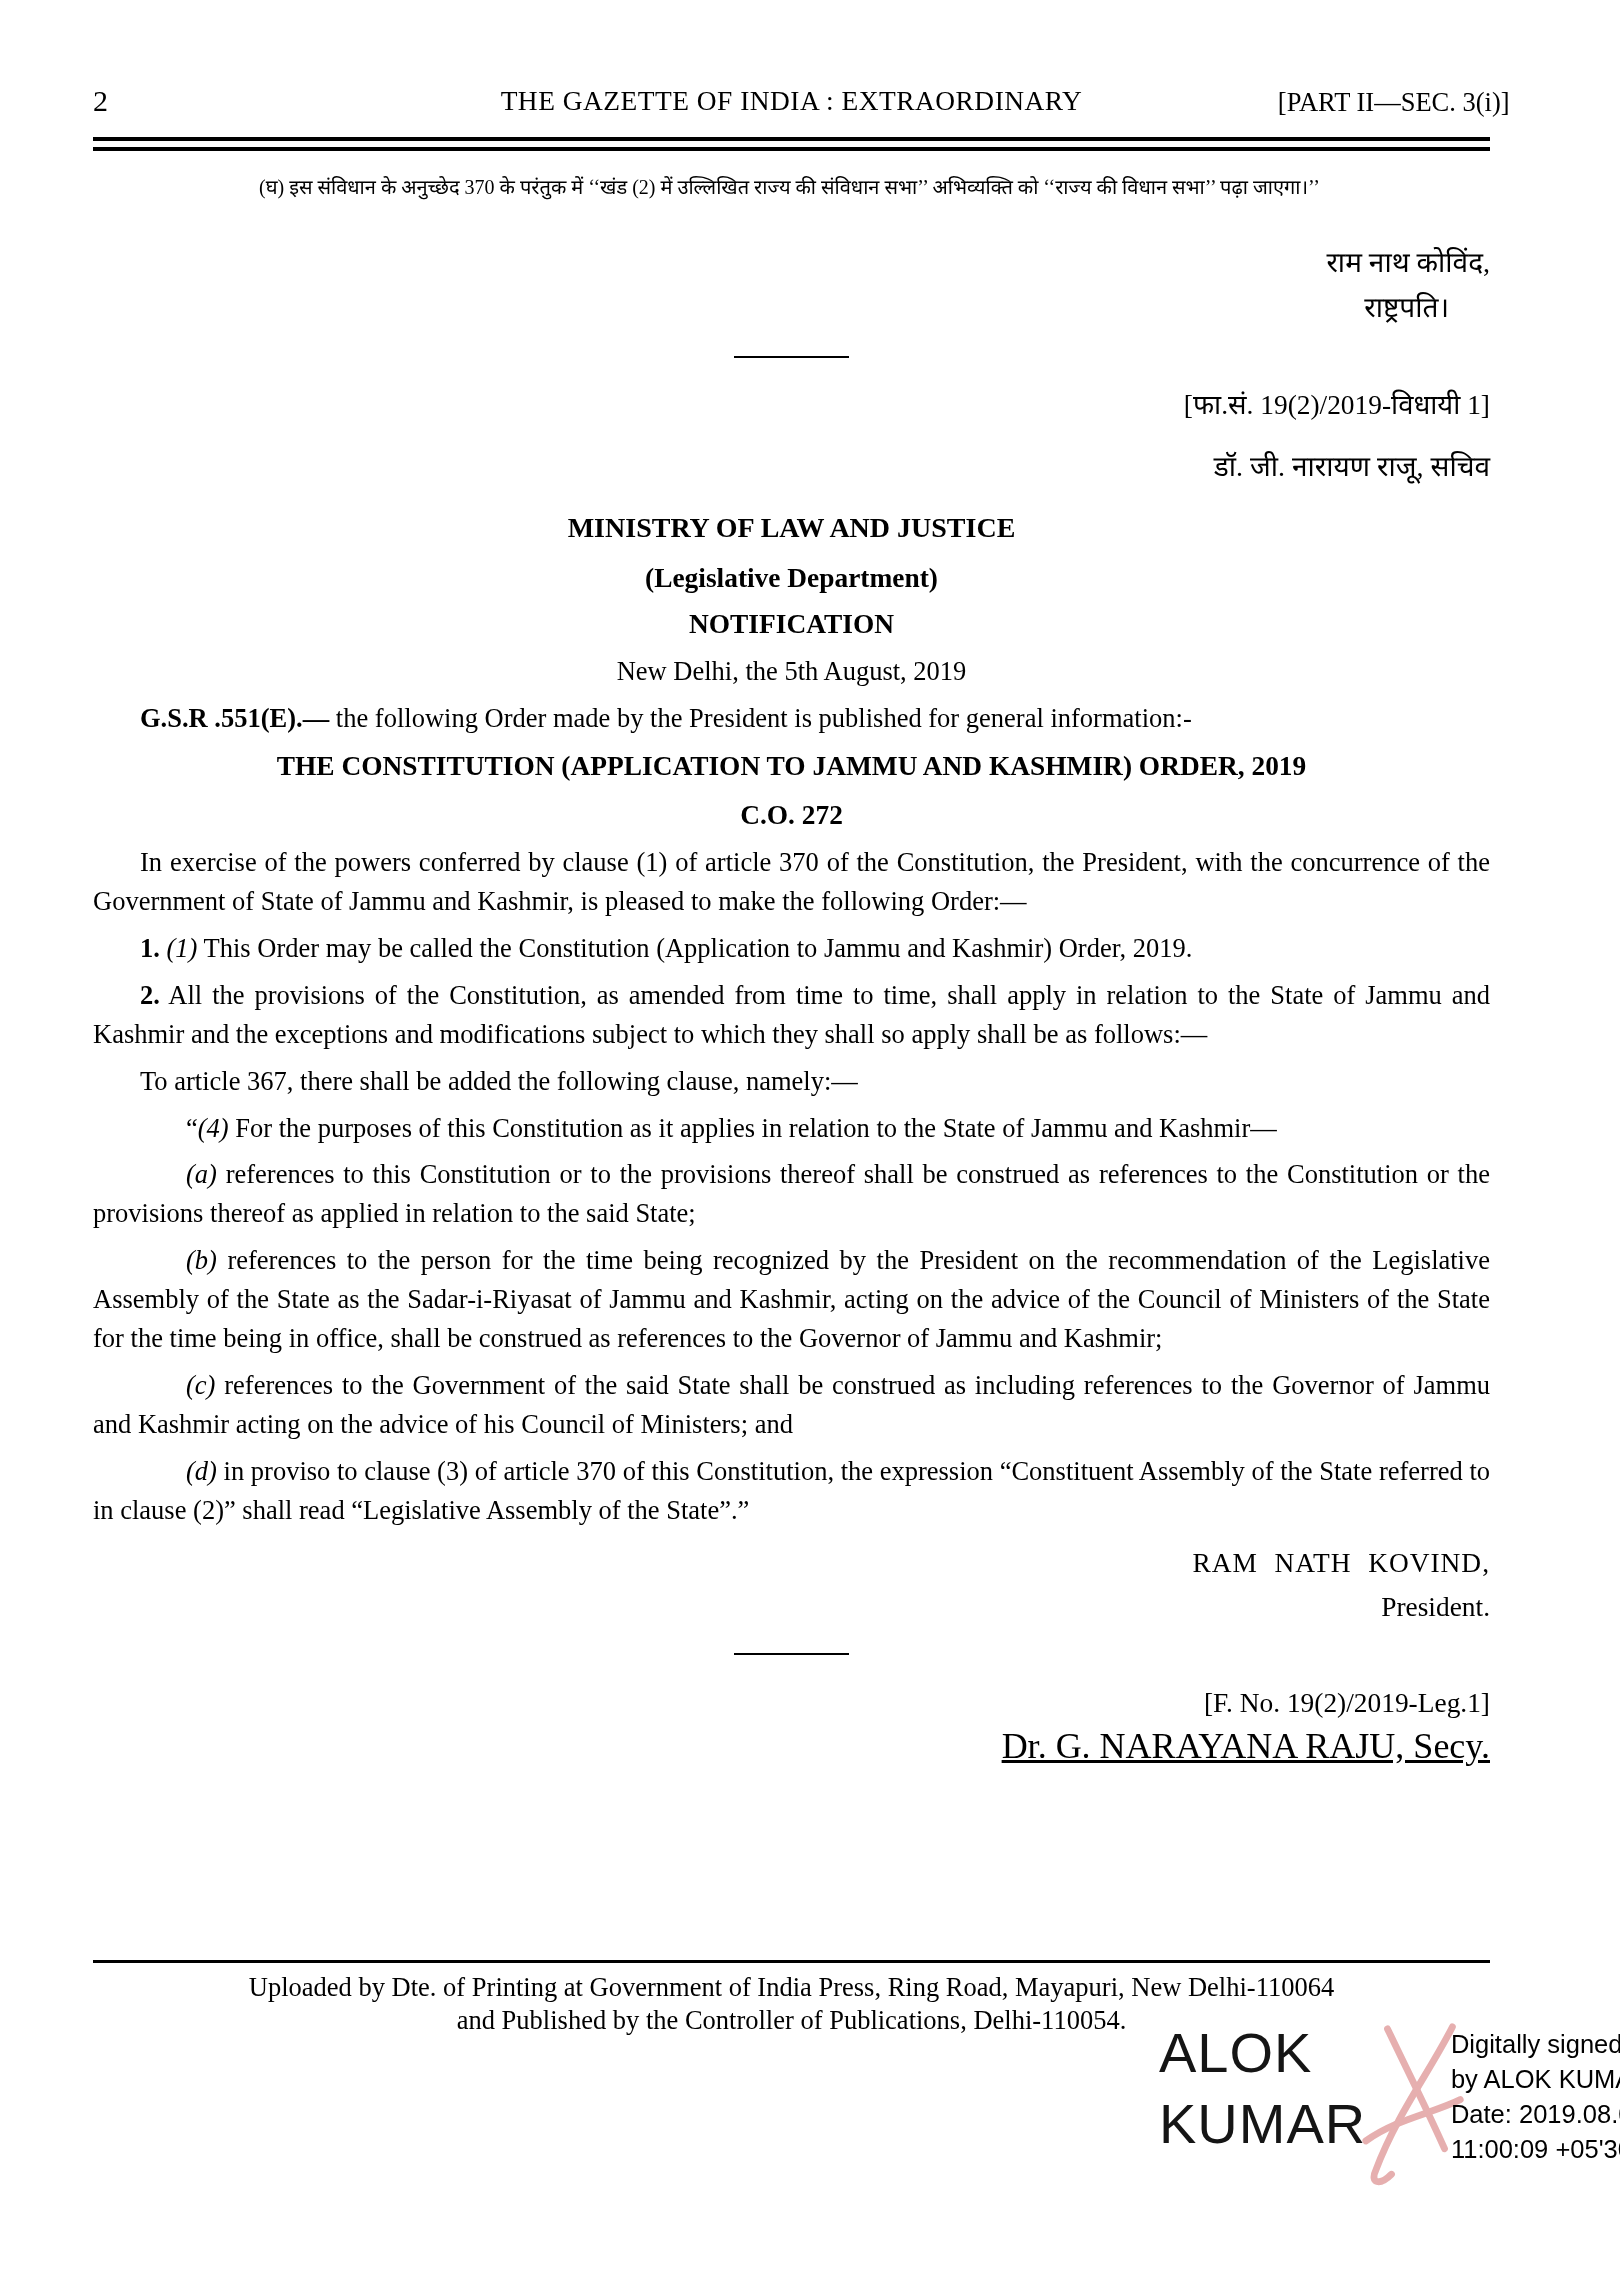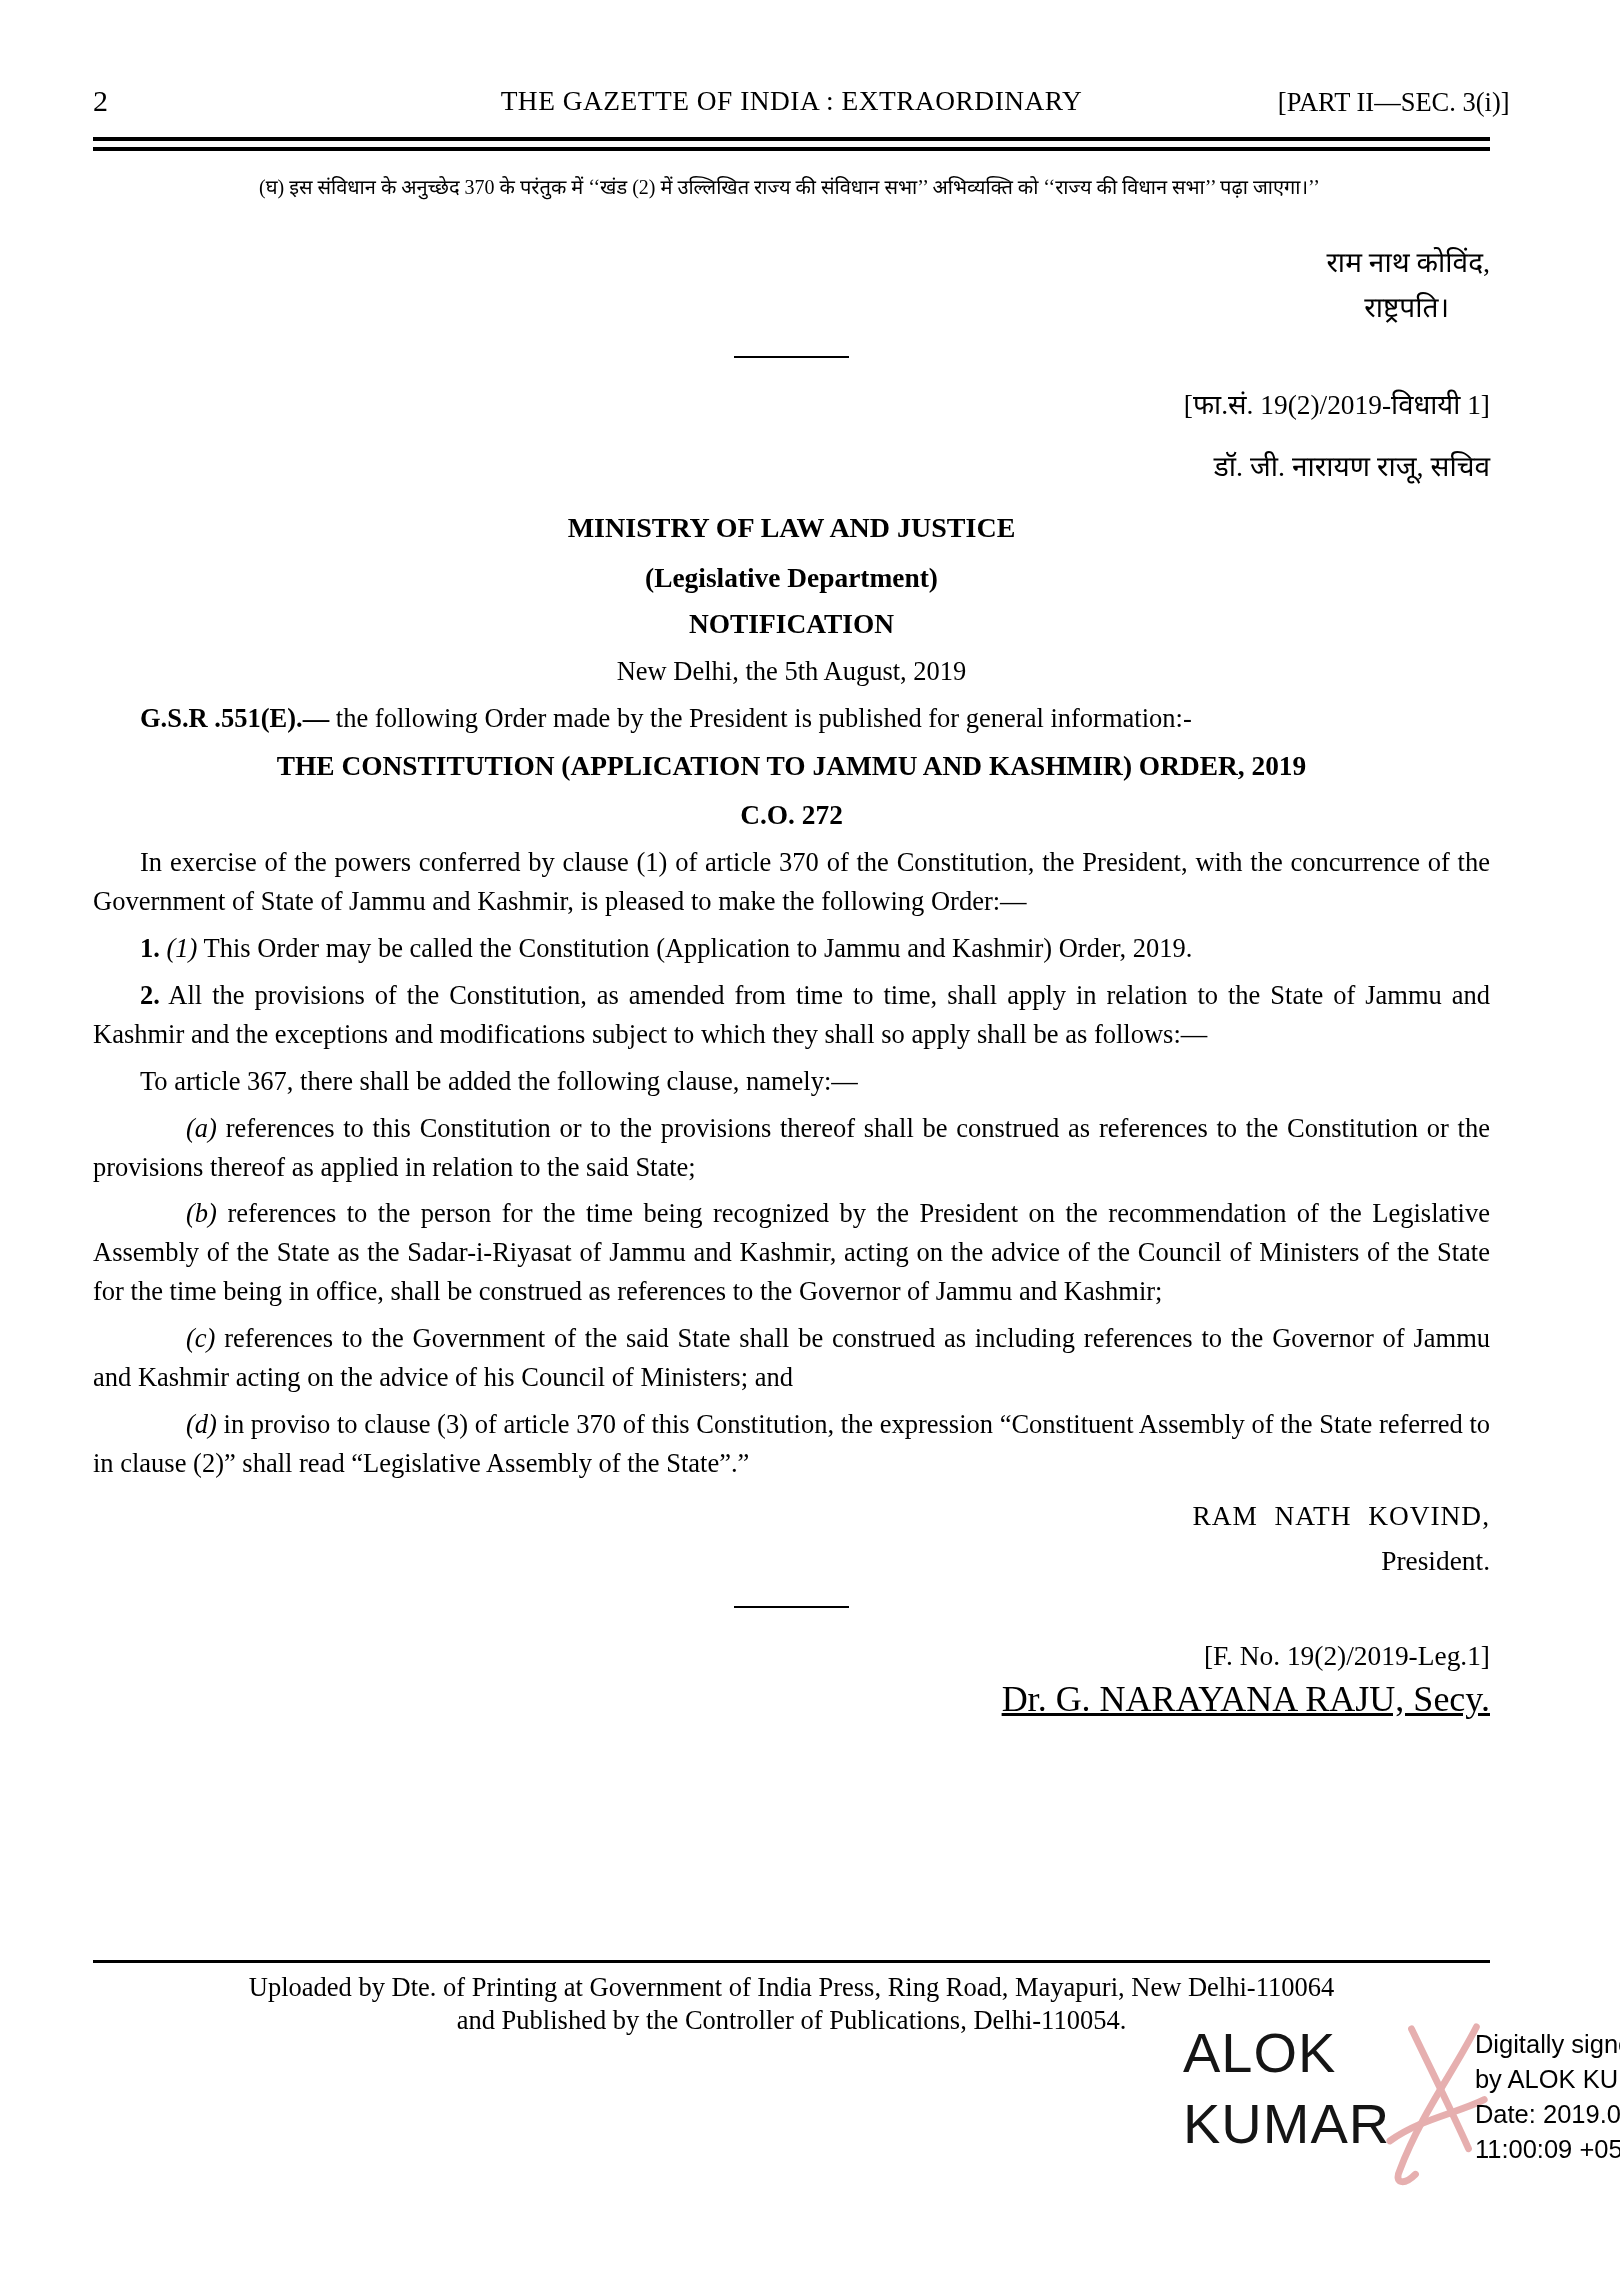--- a/index.html
+++ b/index.html
@@ -53,21 +53,21 @@
 
   
   .footer { position:absolute; left:93px; right:130px; top:1960px; }
   .footer-rule { border-top:3.9px solid #000; }
   .foot-line { text-align:center; font-size:26.5px; line-height:33px; }
   .foot-line.first { margin-top:7.8px; }
 
   
   .dsig { position:absolute; left:1159px; top:2017px; display:flex; align-items:flex-start;
           font-family:"Liberation Sans","DejaVu Sans",sans-serif; }
-  .dsig-name { font-size:56px; line-height:71px; font-weight:normal; color:#151515; letter-spacing:1px; white-space:nowrap;margin-left:24px; }
+  .dsig-name { font-size:56px; line-height:71px; font-weight:normal; color:#151515; letter-spacing:1px; white-space:nowrap; }
   .dsig-flourish { margin:5.9px -25.5px 0 -7.8px; position:relative; z-index:0; }
   .dsig-info { position:relative; z-index:1; margin-top:9.8px; font-size:25.5px; line-height:35px; color:#000; white-space:nowrap; }
 </style>
 </head>
 <body>
 
 <div class="page">
   <div class="content">
 
     <div class="page-head">
@@ -99,20 +99,21 @@
 
     <p class="body indent1">In exercise of the powers conferred by clause (1) of article 370 of the Constitution, the President, with the concurrence of the Government of State of Jammu and Kashmir, is pleased to make the following Order:—</p>
 
     <p class="body indent1"><span class="bd">1.</span> <span class="it">(1)</span><span> This Order may be called the Constitution (Application to Jammu and Kashmir) Order, 2019.</span></p>
 
 
     <p class="body indent1"><span class="bd">2.</span><span> All the provisions of the Constitution, as amended from time to time, shall apply in relation to the State of Jammu and Kashmir and the exceptions and modifications subject to which they shall so apply shall be as follows:—</span></p>
 
     <p class="body indent1">To article 367, there shall be added the following clause, namely:—</p>
 
+    <p class="body clause"><span>“</span><span class="it">(4)</span><span> For the purposes of this Constitution as it applies in relation to the State of Jammu and Kashmir—</span></p>
 
     <p class="body clause"><span class="it">(a)</span><span> references to this Constitution or to the provisions thereof shall be construed as references to the Constitution or the provisions thereof as applied in relation to the said State;</span></p>
 
     <p class="body clause"><span class="it">(b)</span><span> references to the person for the time being recognized by the President on the recommendation of the Legislative Assembly of the State as the Sadar-i-Riyasat of Jammu and Kashmir, acting on the advice of the Council of Ministers of the State for the time being in office, shall be construed as references to the Governor of Jammu and Kashmir;</span></p>
 
     <p class="body clause"><span class="it">(c)</span><span> references to the Government of the said State shall be construed as including references to the Governor of Jammu and Kashmir acting on the advice of his Council of Ministers; and</span></p>
 
     <p class="body clause"><span class="it">(d)</span><span> in proviso to clause (3) of article 370 of this Constitution, the expression “Constituent Assembly of the State referred to in clause (2)” shall read “Legislative Assembly of the State”.”</span></p>
 
     <div class="right en-name">RAM NATH KOVIND,</div>

